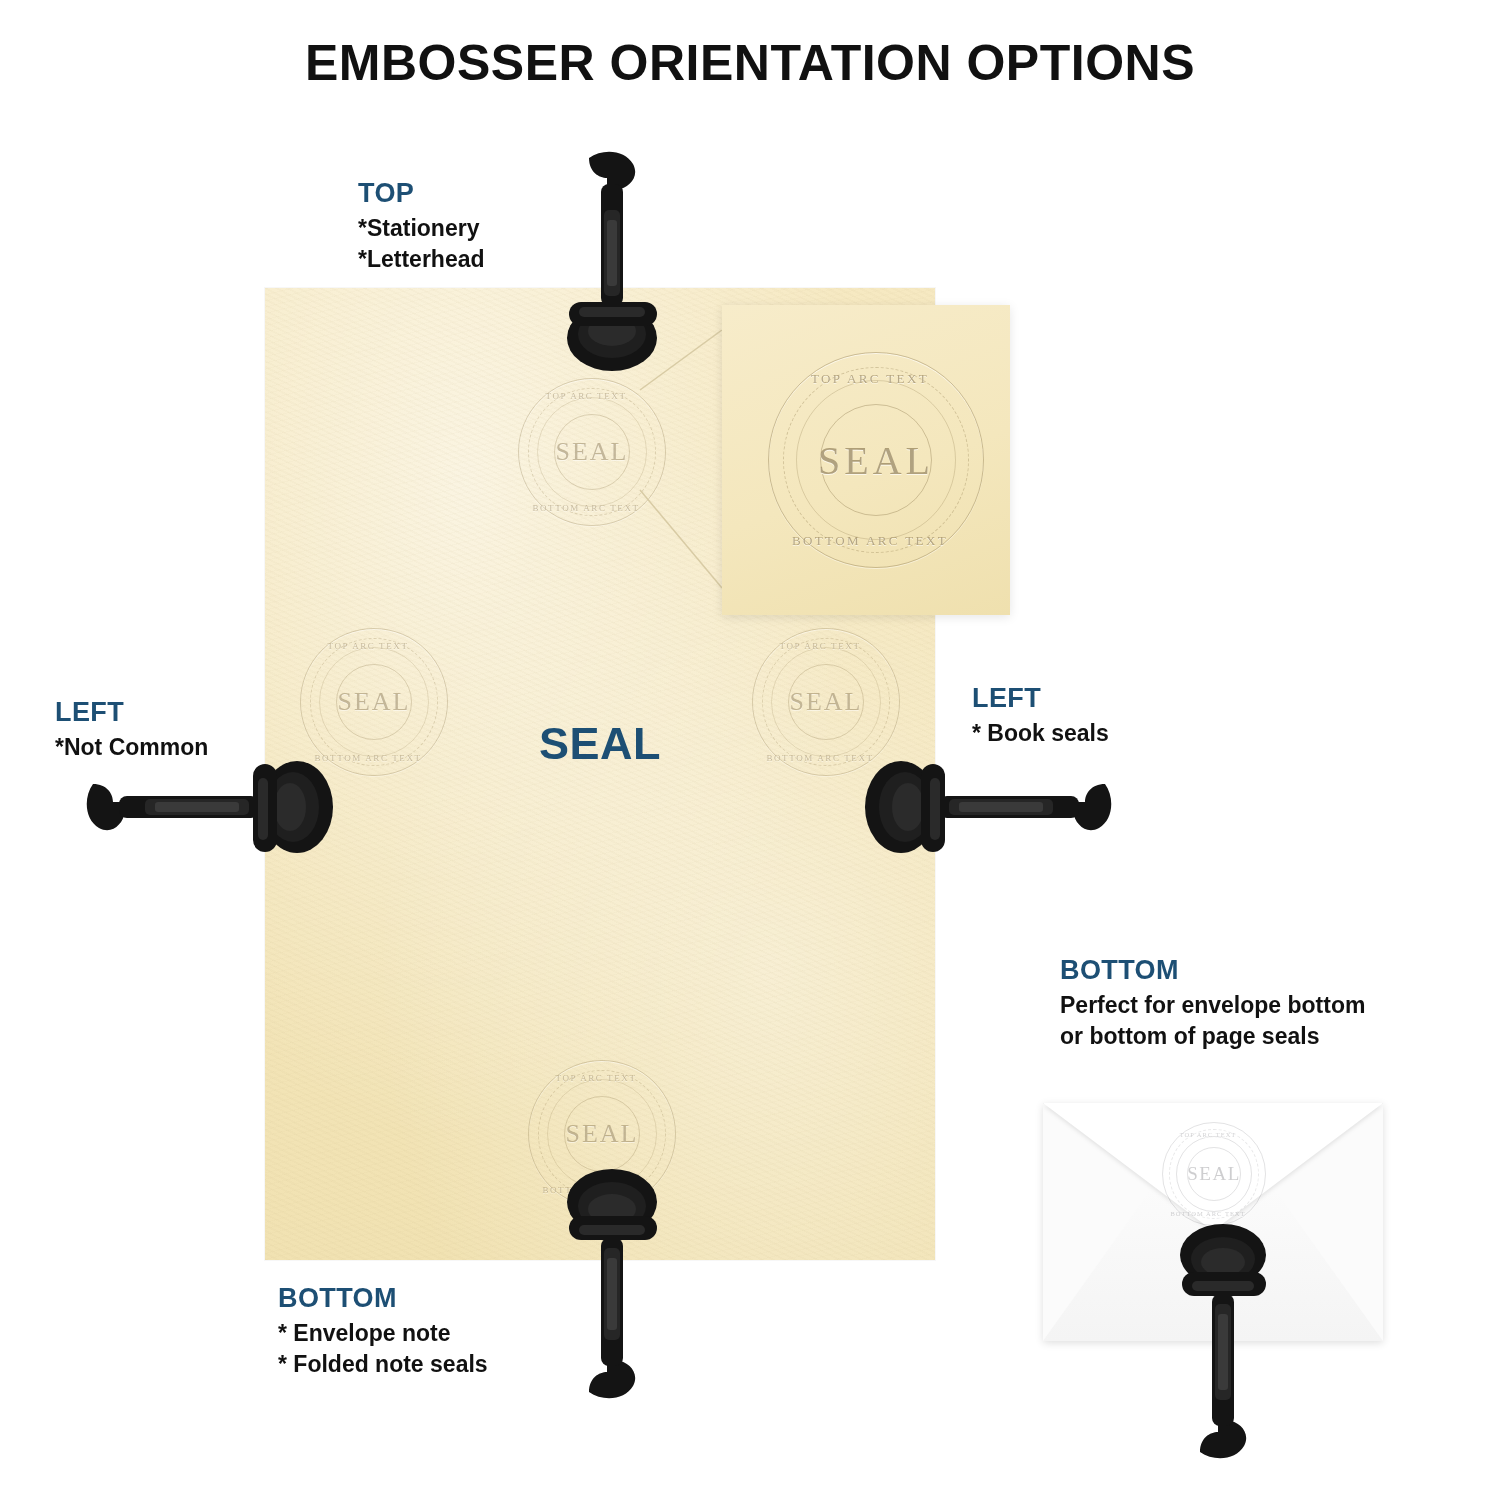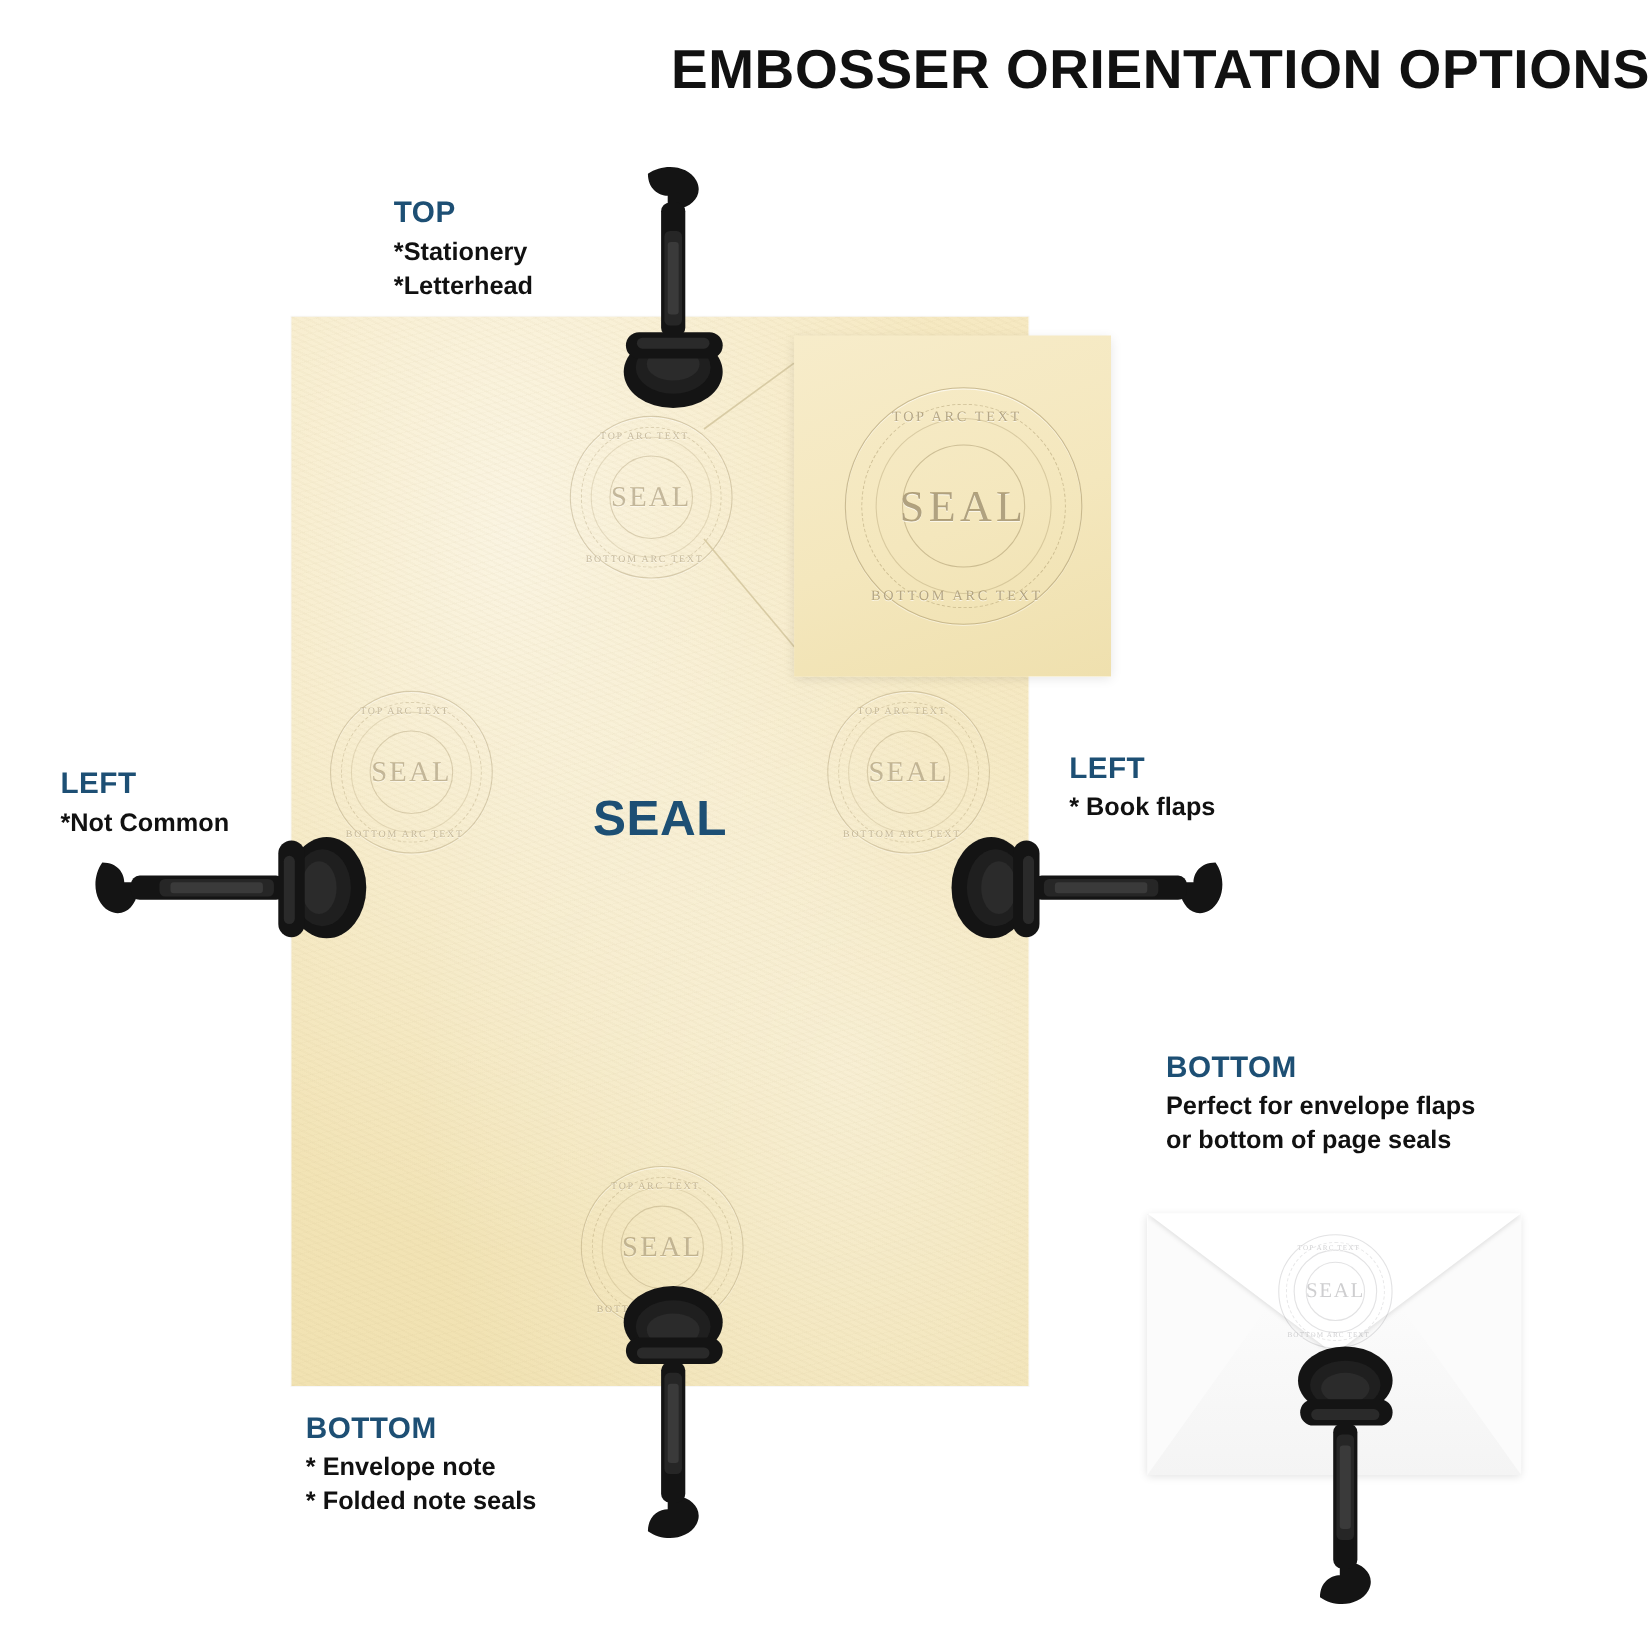--- a/index.html
+++ b/index.html
@@ -8,21 +8,21 @@
     background:#ffffff;
     font-family:"Liberation Sans", sans-serif;
     position:relative;
     overflow:hidden;
   }
   .stage{position:absolute;inset:0;}
 
   
   .title{
     position:absolute;top:34px;left:0;width:1500px;
-    text-align:right;
+    text-align:center;
     font-size:50px;font-weight:bold;letter-spacing:0.5px;
     color:#111111;
   }
 
   
   .paper{
     position:absolute;left:265px;top:288px;width:670px;height:972px;
     background:
       radial-gradient(ellipse at 30% 20%, rgba(255,255,255,0.55), rgba(255,255,255,0) 60%),
       radial-gradient(ellipse at 75% 70%, rgba(255,255,255,0.40), rgba(255,255,255,0) 55%),
@@ -338,28 +338,28 @@
   </div>
 
   <div class="callout" id="callout-top">
     <div class="head">TOP</div>
     <div class="line">*Stationery</div>
     <div class="line">*Letterhead</div>
   </div>
 
   <div class="callout" id="callout-right">
     <div class="head">LEFT</div>
-    <div class="line">* Book flaps</div>
+    <div class="line">* Book seals</div>
   </div>
 
   <div class="callout" id="callout-bottom">
     <div class="head">BOTTOM</div>
     <div class="line">* Envelope note</div>
     <div class="line">* Folded note seals</div>
   </div>
 
   <div class="callout" id="callout-env">
     <div class="head">BOTTOM</div>
-    <div class="line">Perfect for envelope flaps</div>
+    <div class="line">Perfect for envelope bottom</div>
     <div class="line">or bottom of page seals</div>
   </div>
 
 </div>
 
 </body></html>

